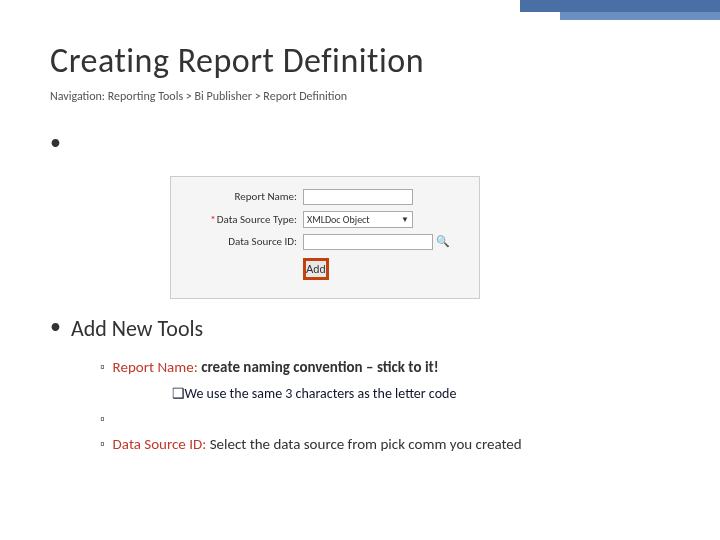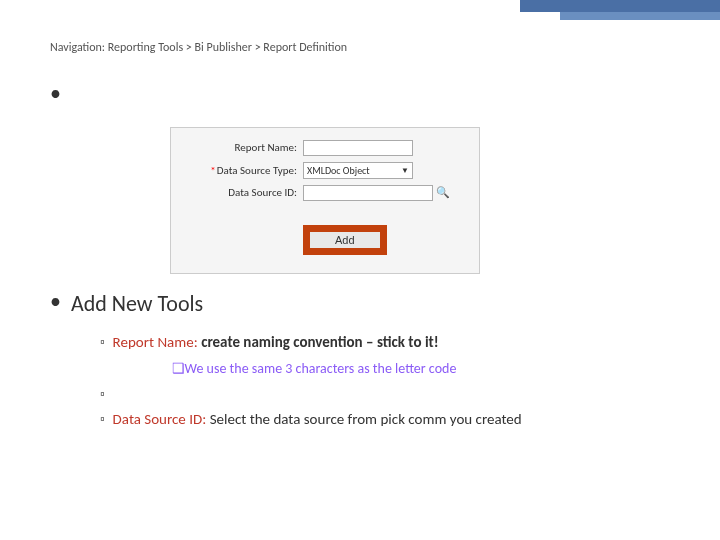--- a/index.html
+++ b/index.html
@@ -149,25 +149,25 @@
       font-size: 10px;
     }
 
     .search-icon-small {
       font-size: 11px;
       color: #555;
     }
 
     .add-button {
       background: #e8e8e8;
-      border: 7px solid #c2410c;
-      padding: 2px 25px;
-      font-size: 11px;
-      color: #333;
-      margin-top: 18px;
+      border: 3px solid #c2410c;
+      padding: 2px 0;
+      font-size: 11px;
+      color: #333;
+      margin-top: 2px;
     }
 
     
     .sub-bullets {
       margin-left: 50px;
     }
 
     .sub-bullet {
       display: flex;
       align-items: flex-start;
@@ -196,33 +196,34 @@
     }
 
     .label-bold {
       font-weight: bold;
       color: #333;
     }
 
     .indent-line {
       margin-left: 72px;
       font-size: 14px;
-      color: #8b5cf6;
+      color: #0f172a;
       margin-bottom: 5px;
       line-height: 1.4;
     }
   </style>
 </head>
 <body>
 
 <div class="top-bar-right"></div>
 <div class="top-bar-right2"></div>
 
 <div class="slide-content">
 
+  <h1 class="title">Creating Report Definition</h1>
 
   <p class="navigation">Navigation: Reporting Tools &gt; Bi Publisher &gt; Report Definition</p>
 
   <div class="bullet-section">
     <div class="bullet-main">
       <span class="bullet-dot">•</span>
     </div>
   </div>
 
   <div class="form-mockup">

